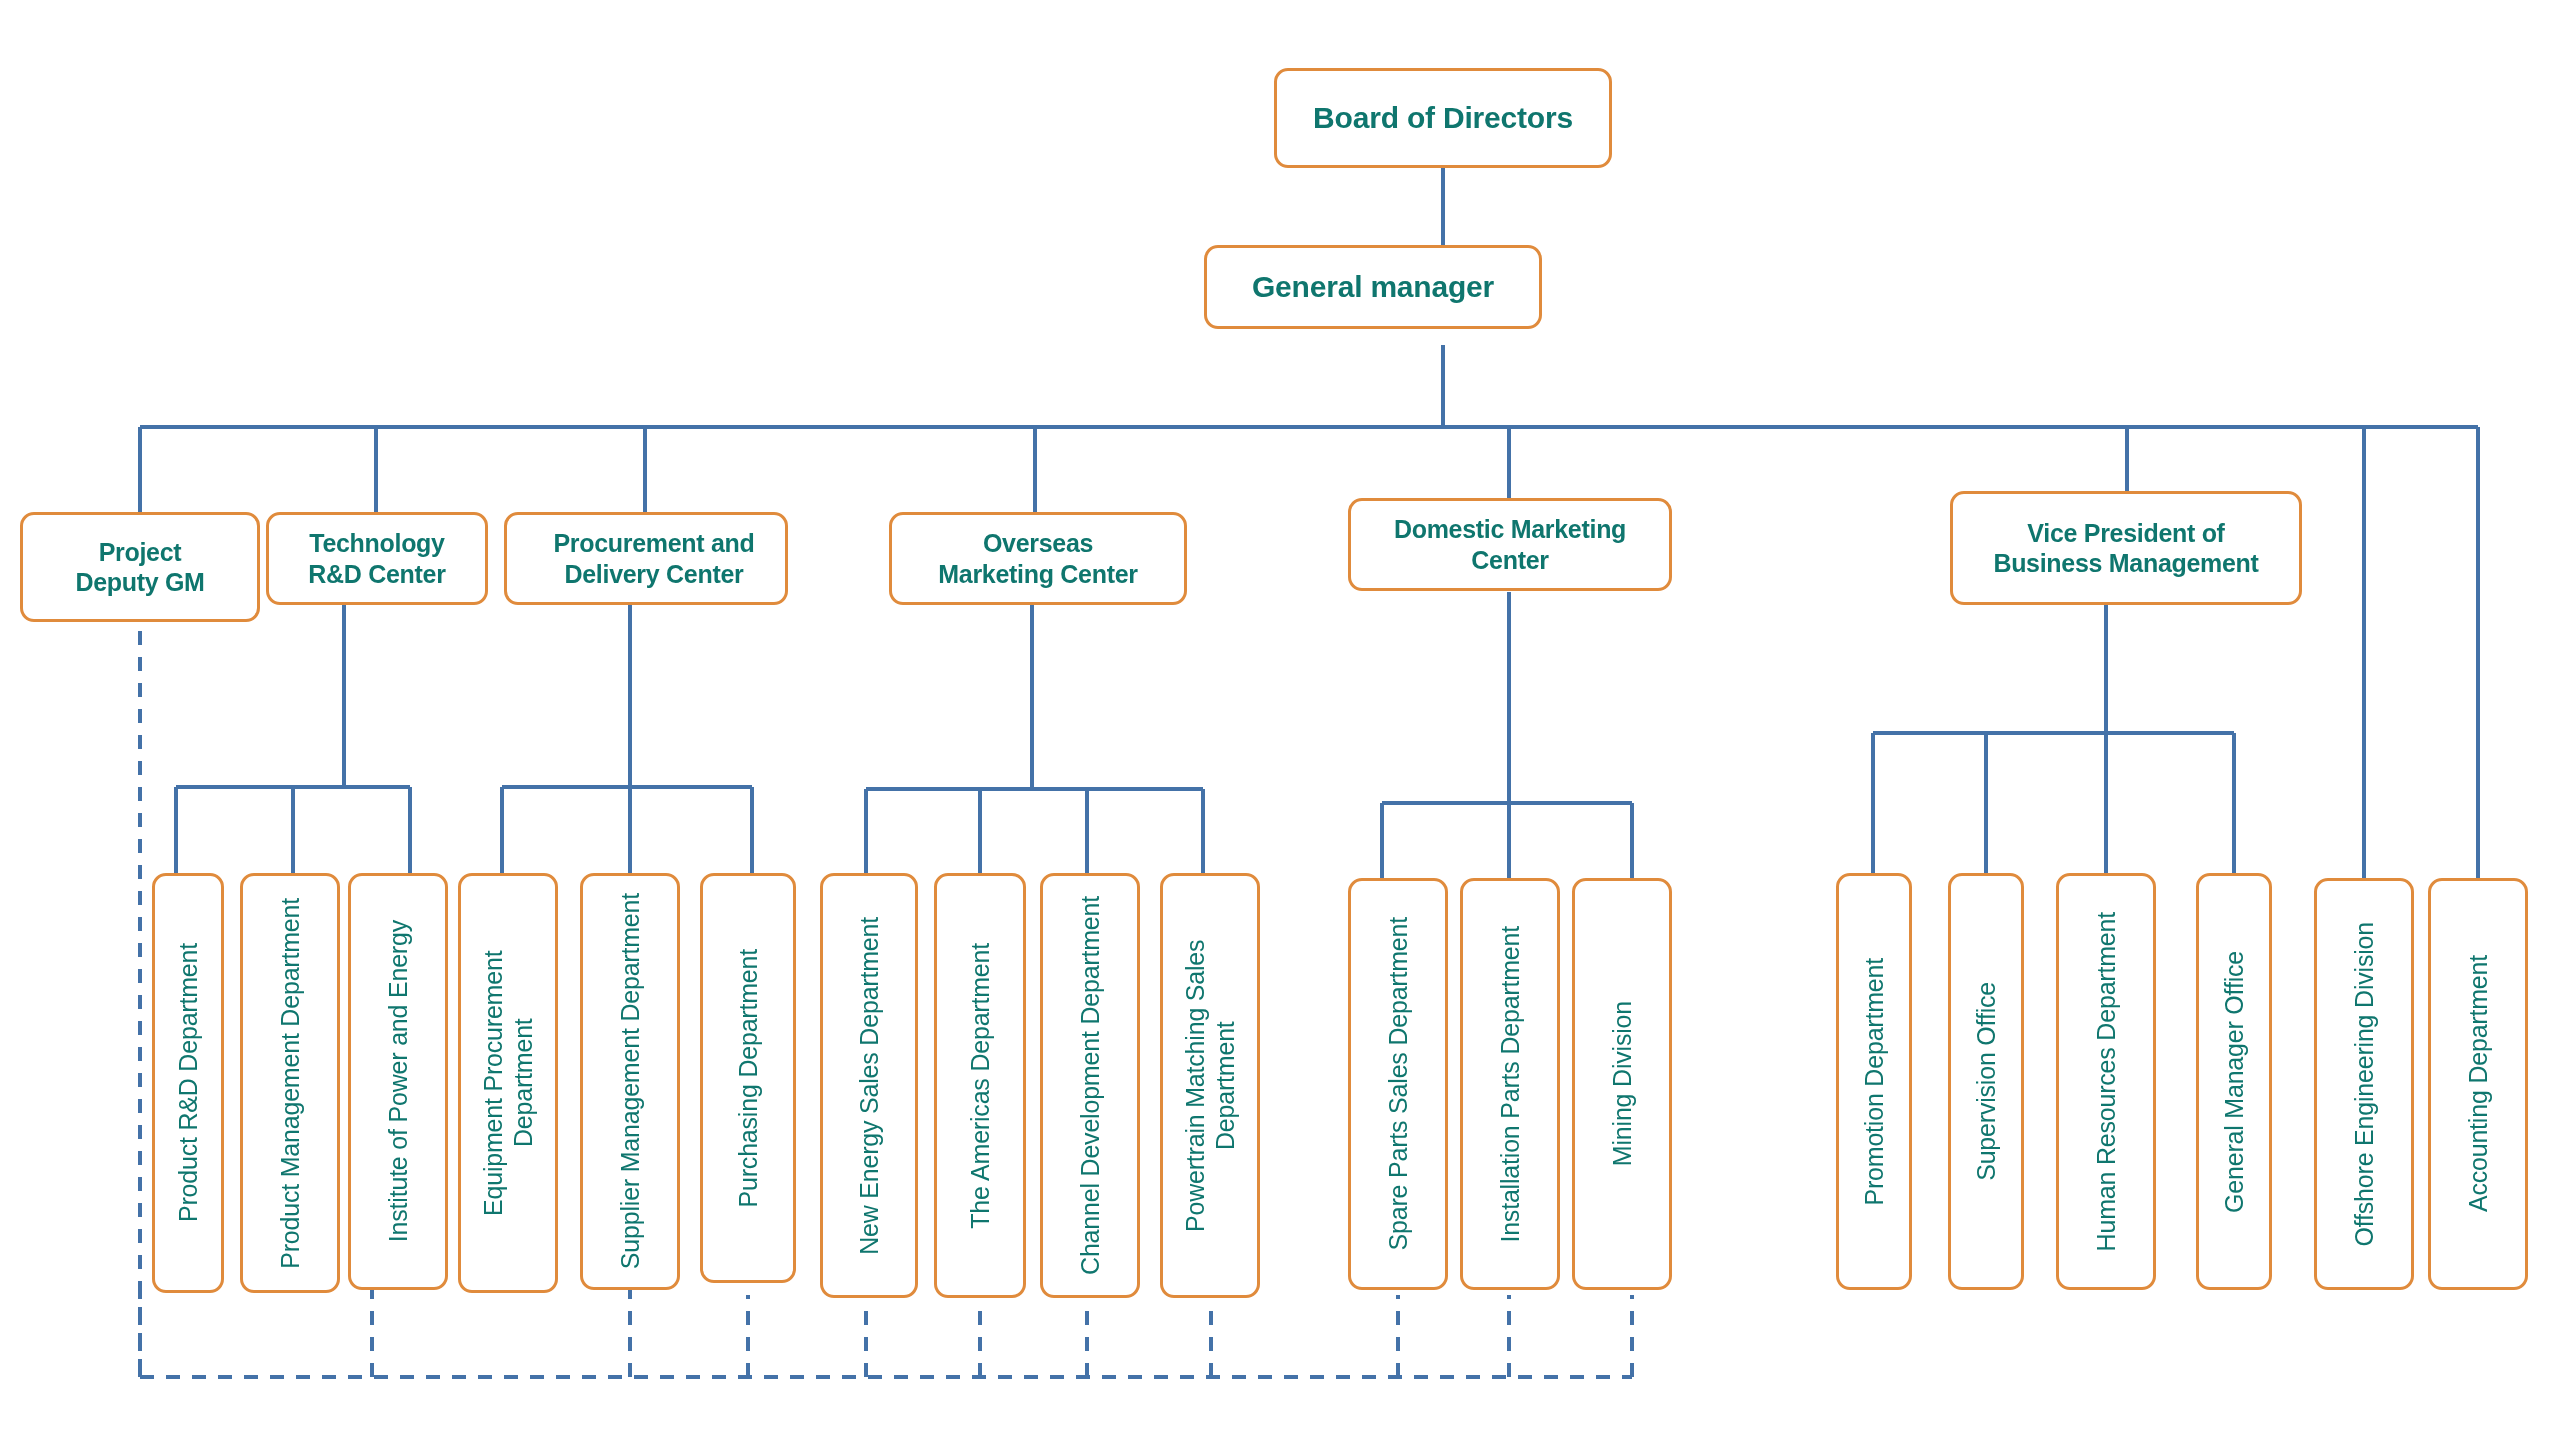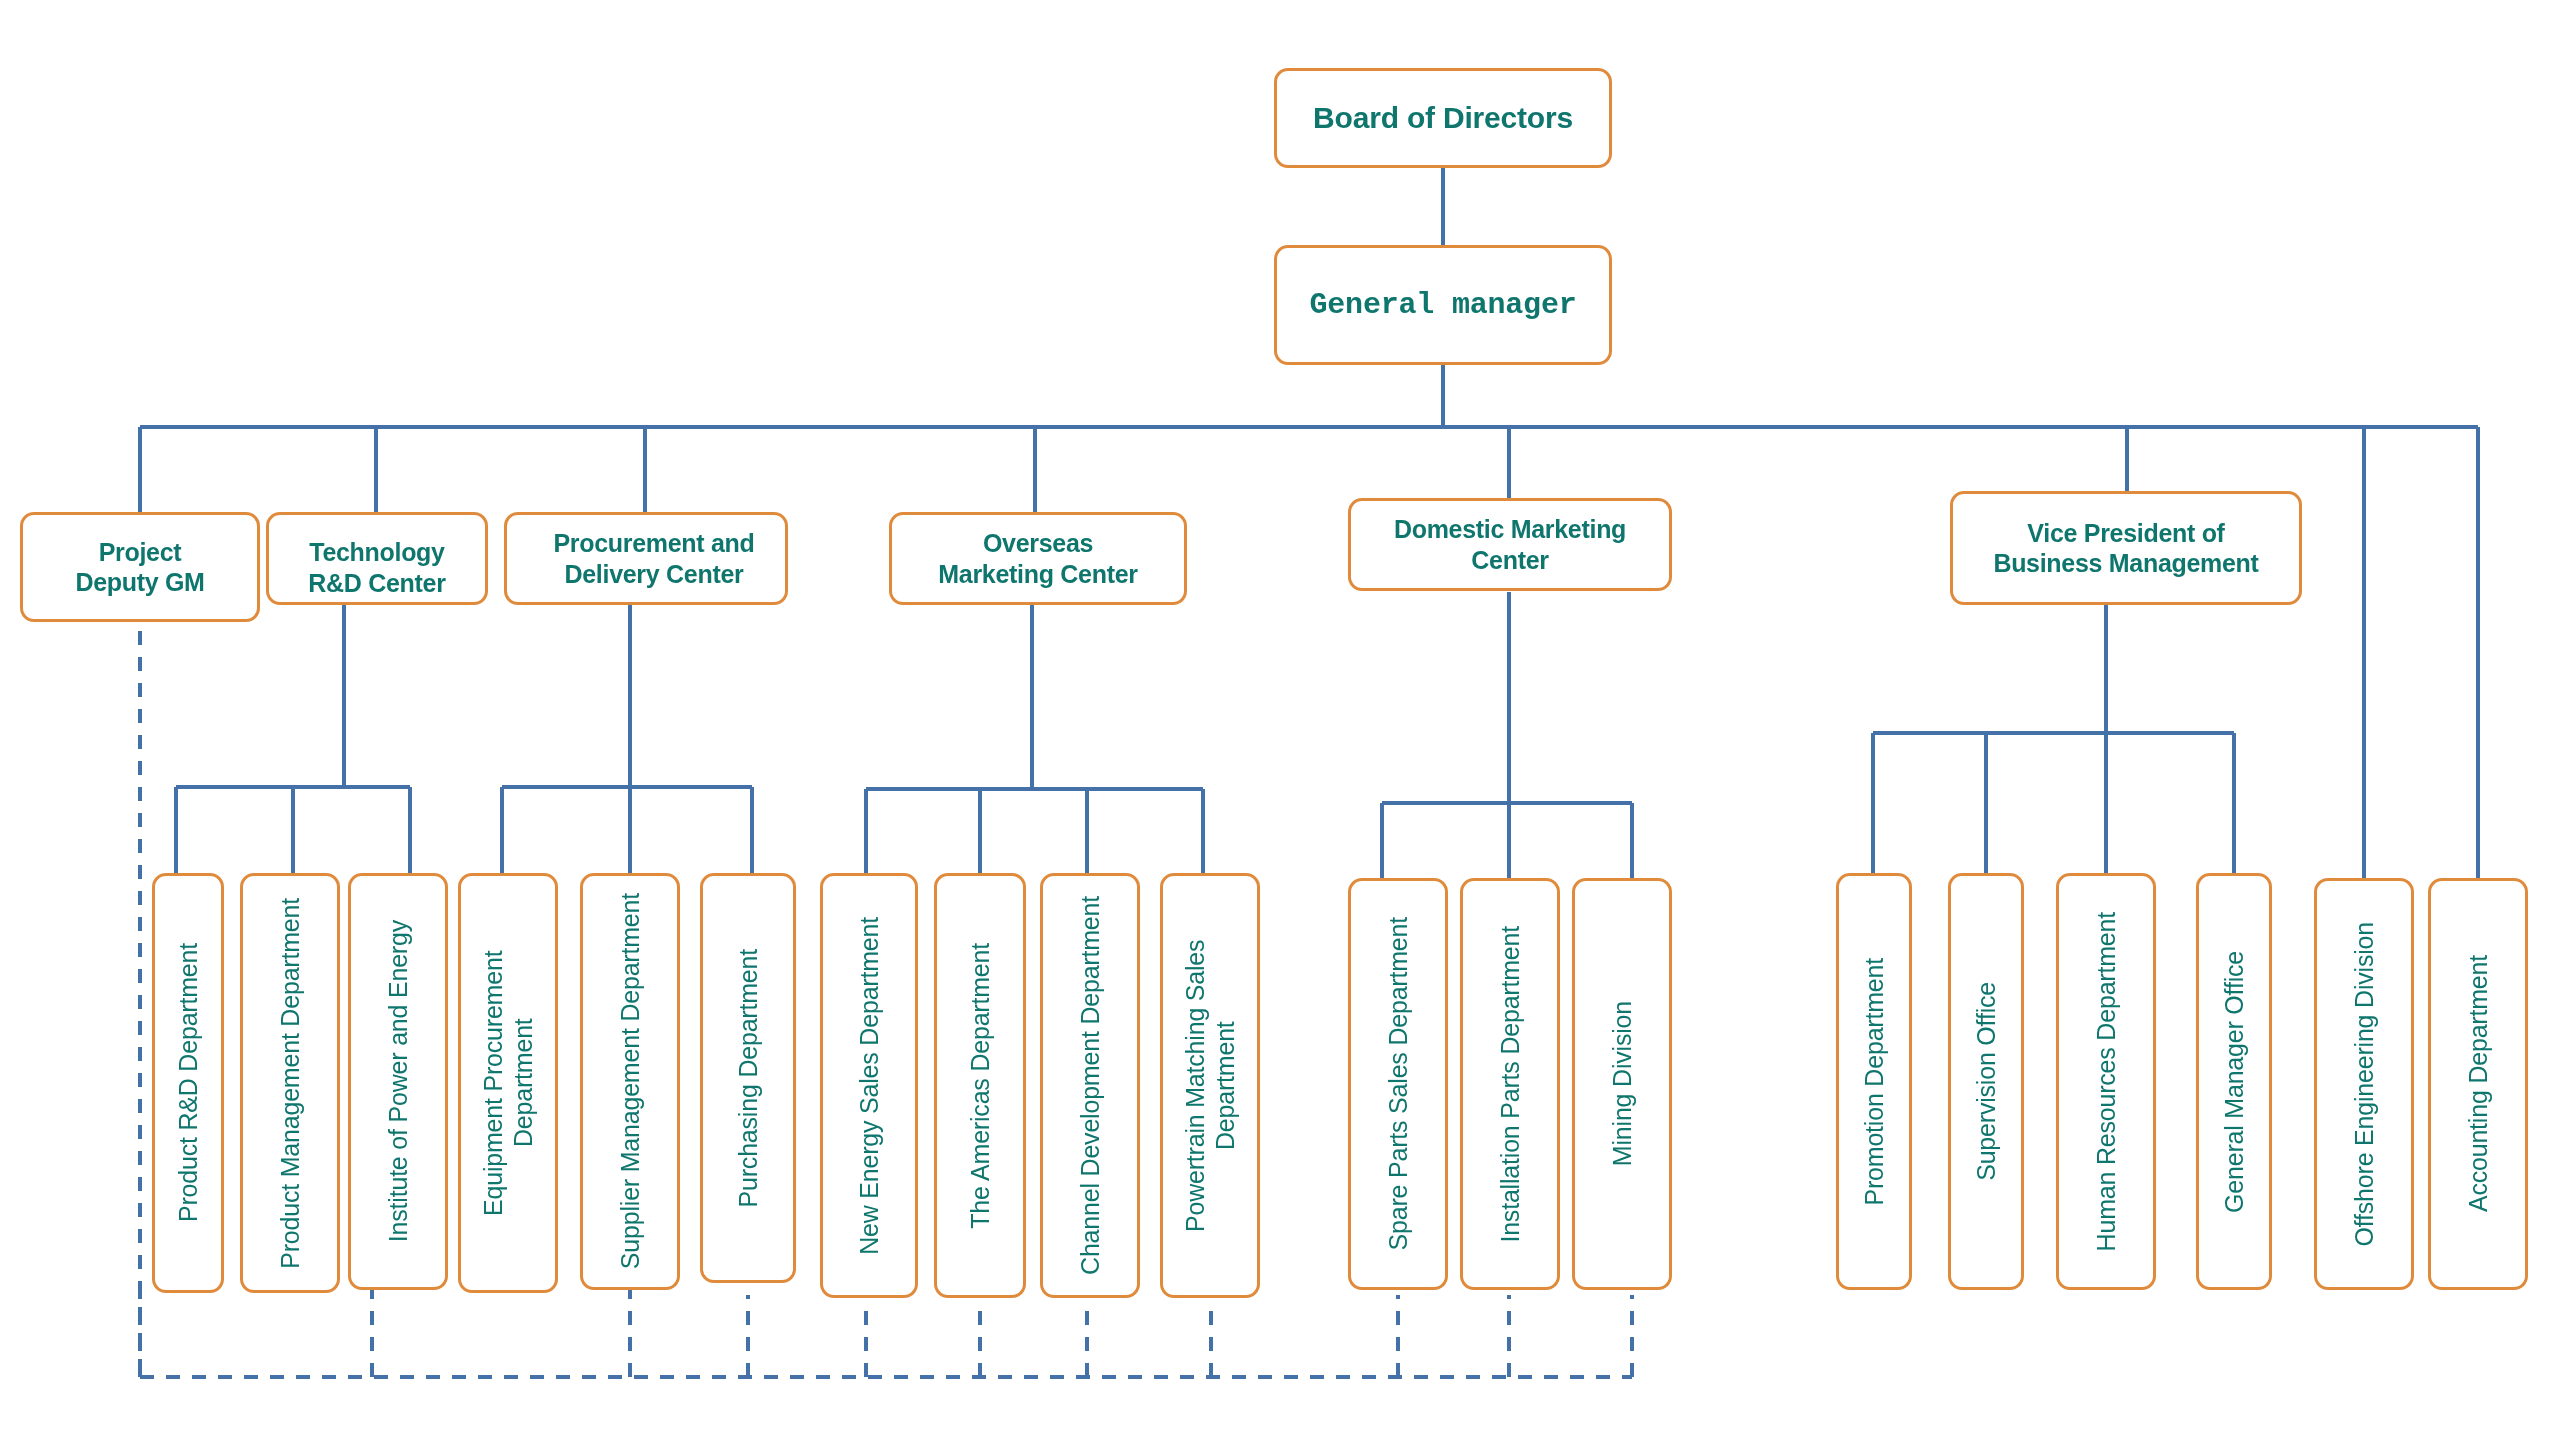--- a/index.html
+++ b/index.html
@@ -141,30 +141,30 @@
       <line x1="1398" y1="1377" x2="1398" y2="1295"></line>
       <line x1="1509" y1="1377" x2="1509" y2="1295"></line>
       <line x1="1632" y1="1377" x2="1632" y2="1295"></line>
     </g>
   </svg>
 
   <div class="node top" style="left:1274px; top:68px; width:338px; height:100px;">
     <span class="nlabel">Board of Directors</span>
   </div>
 
-  <div class="node top" style="left:1274px; top:245px; width:338px; height:120px;font-family:Liberation Mono, monospace;">
+  <div class="node top" style="left:1204px; top:245px; width:338px; height:84px;">
     <span class="nlabel">General manager</span>
   </div>
 
   <div class="node tier2" style="left:20px; top:512px; width:240px; height:110px;">
     <span class="nlabel">Project
 Deputy GM</span>
   </div>
 
-  <div class="node tier2" style="left:266px; top:512px; width:222px; height:93px;align-items:flex-end;">
+  <div class="node tier2" style="left:266px; top:512px; width:222px; height:93px;">
     <span class="nlabel">Technology
 R&amp;D Center</span>
   </div>
 
   <div class="node tier2" style="left:504px; top:512px; width:284px; height:93px;padding-left:24px;">
     <span class="nlabel">Procurement and
 Delivery Center</span>
   </div>
 
   <div class="node tier2" style="left:889px; top:512px; width:298px; height:93px;">

